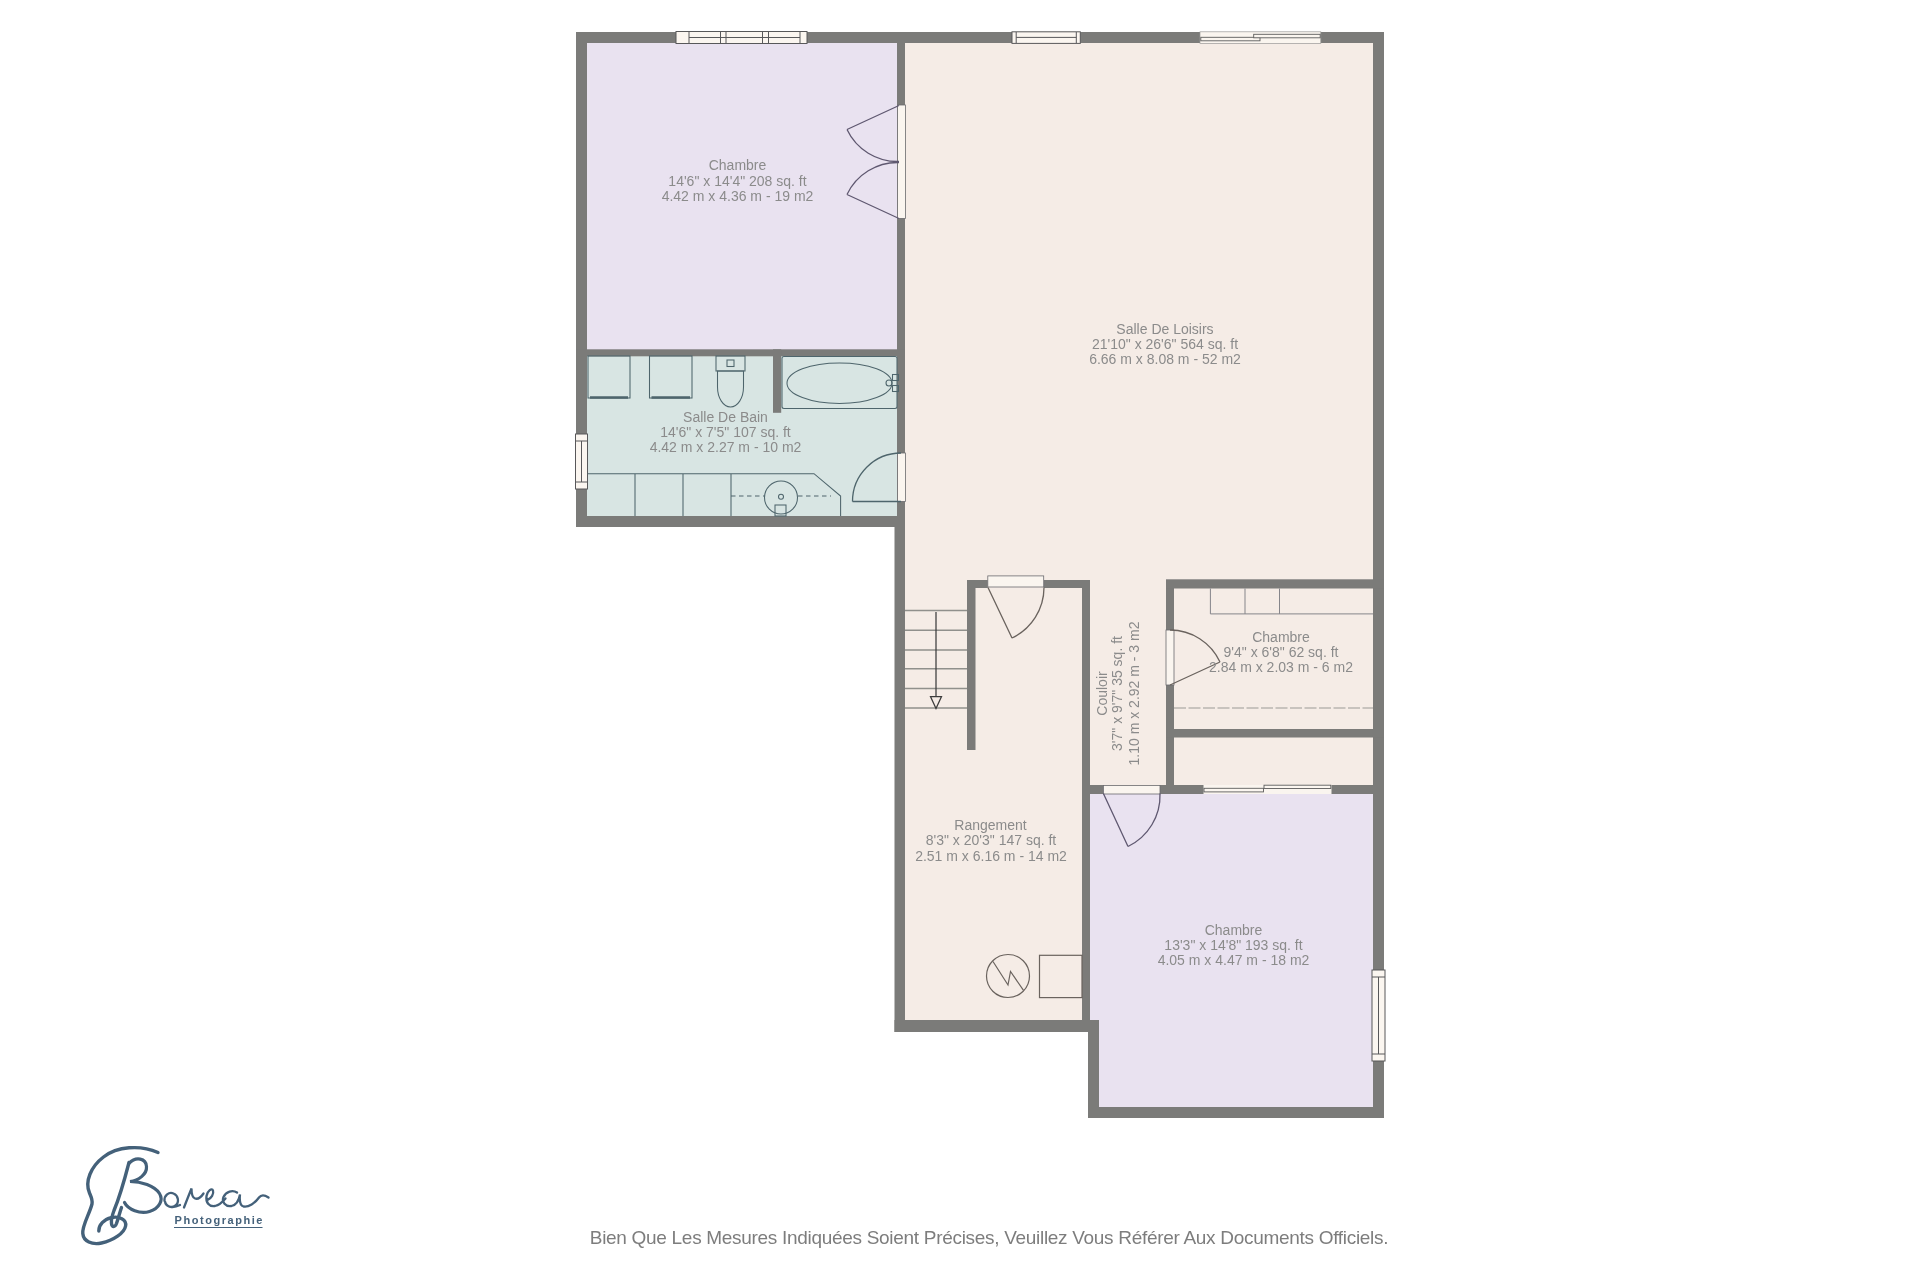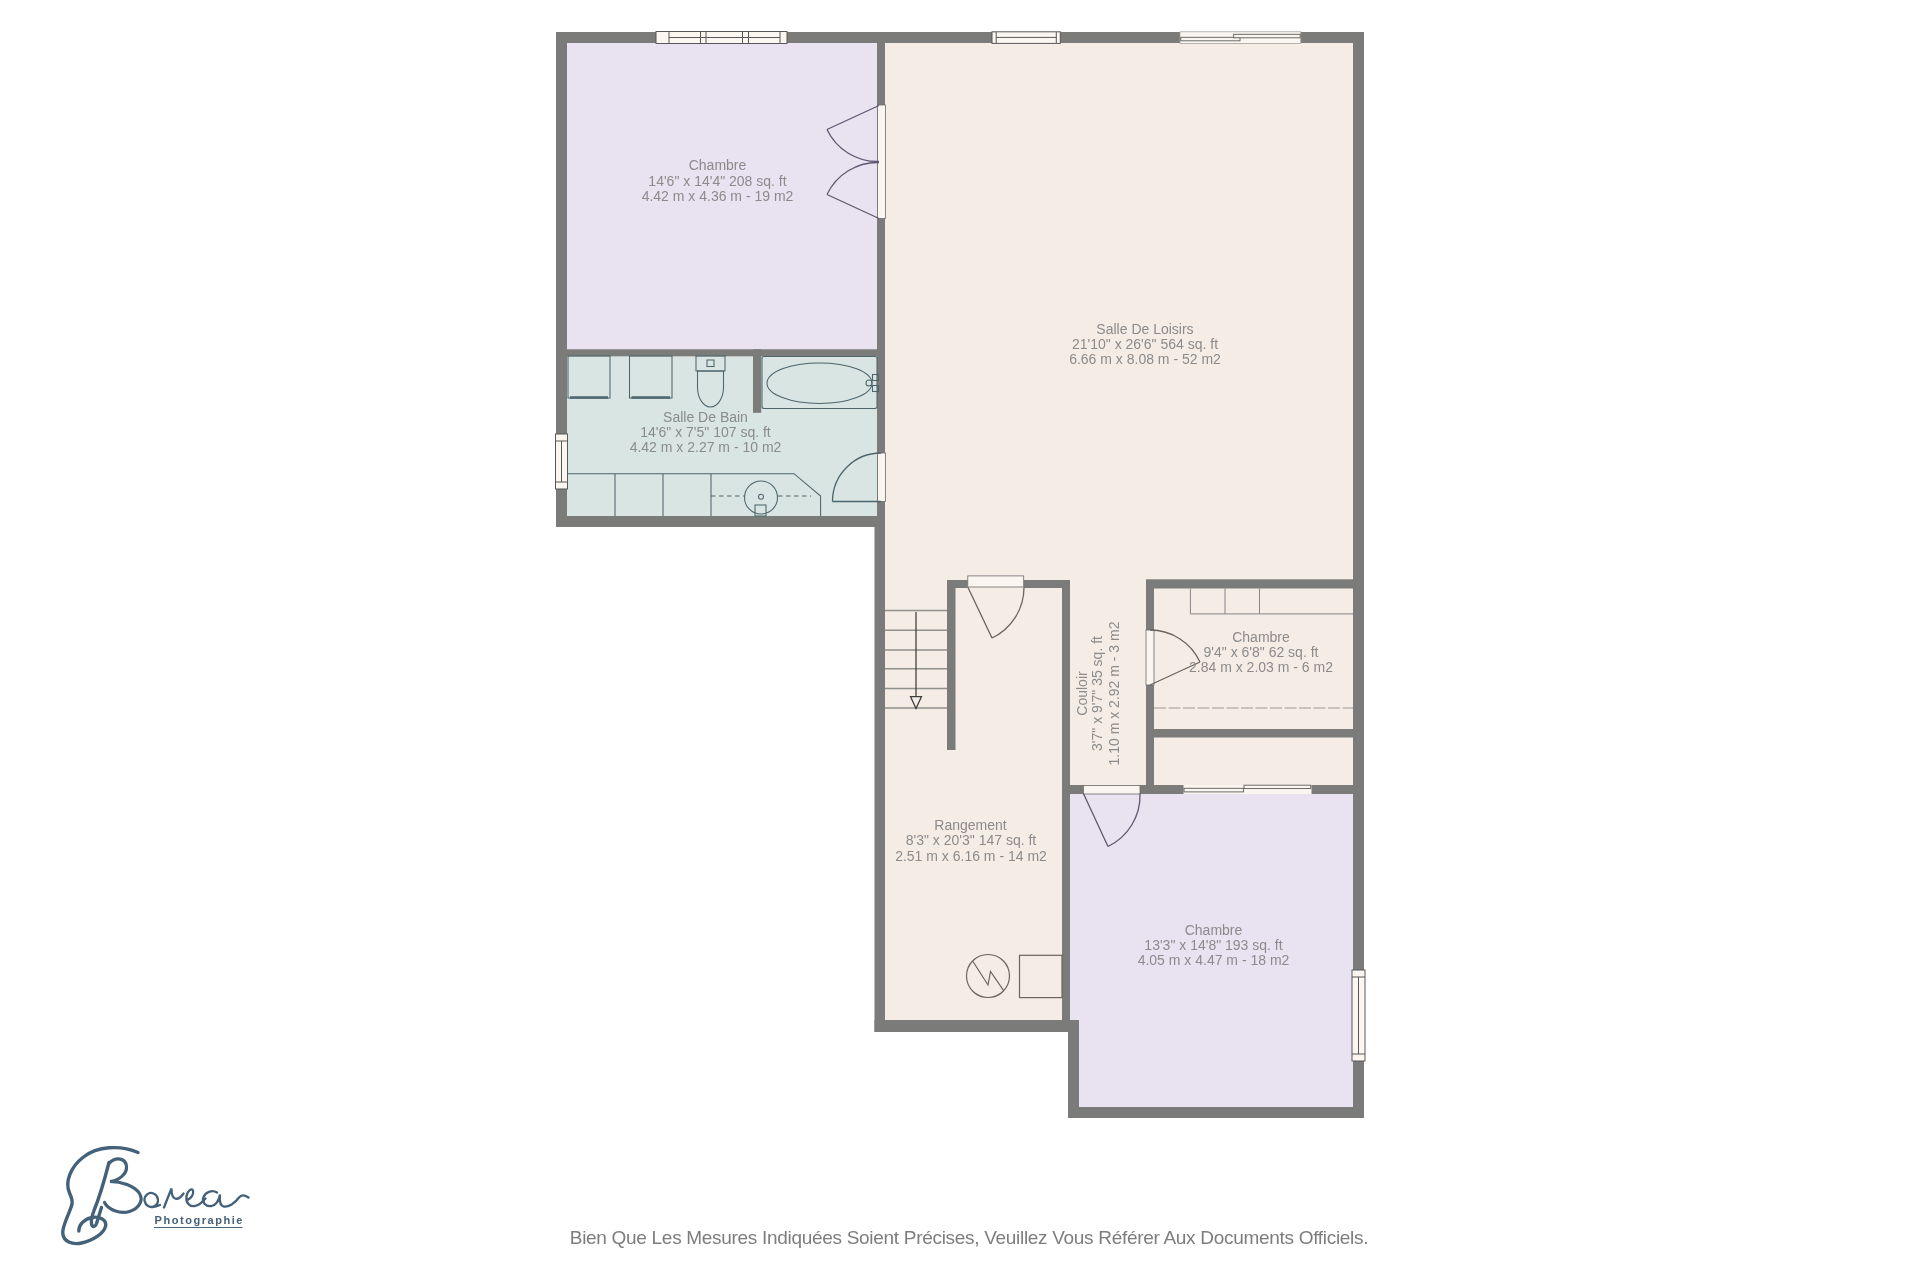--- a/index.html
+++ b/index.html
@@ -1,16 +1,16 @@
 <!DOCTYPE html>
 <html><head>
 <meta charset="utf-8">
 <style>
   html,body{margin:0;padding:0;background:#ffffff;}
-  #stage{position:relative;width:1684px;height:1280px;background:#ffffff;overflow:hidden;}
+  #stage{position:relative;width:1684px;height:1280px;background:#ffffff;overflow:hidden;margin-left:20px;}
   svg{position:absolute;left:0;top:0;}
   text{font-family:"Liberation Sans",sans-serif;}
   .lbl{font-size:14px;fill:#8b8b8b;}
 </style>
 </head>
 <body>
 <div id="stage">
 <svg width="1920" height="1280" viewBox="0 0 1920 1280">
 
   <rect x="0" y="0" width="1920" height="1280" fill="#ffffff"></rect>

